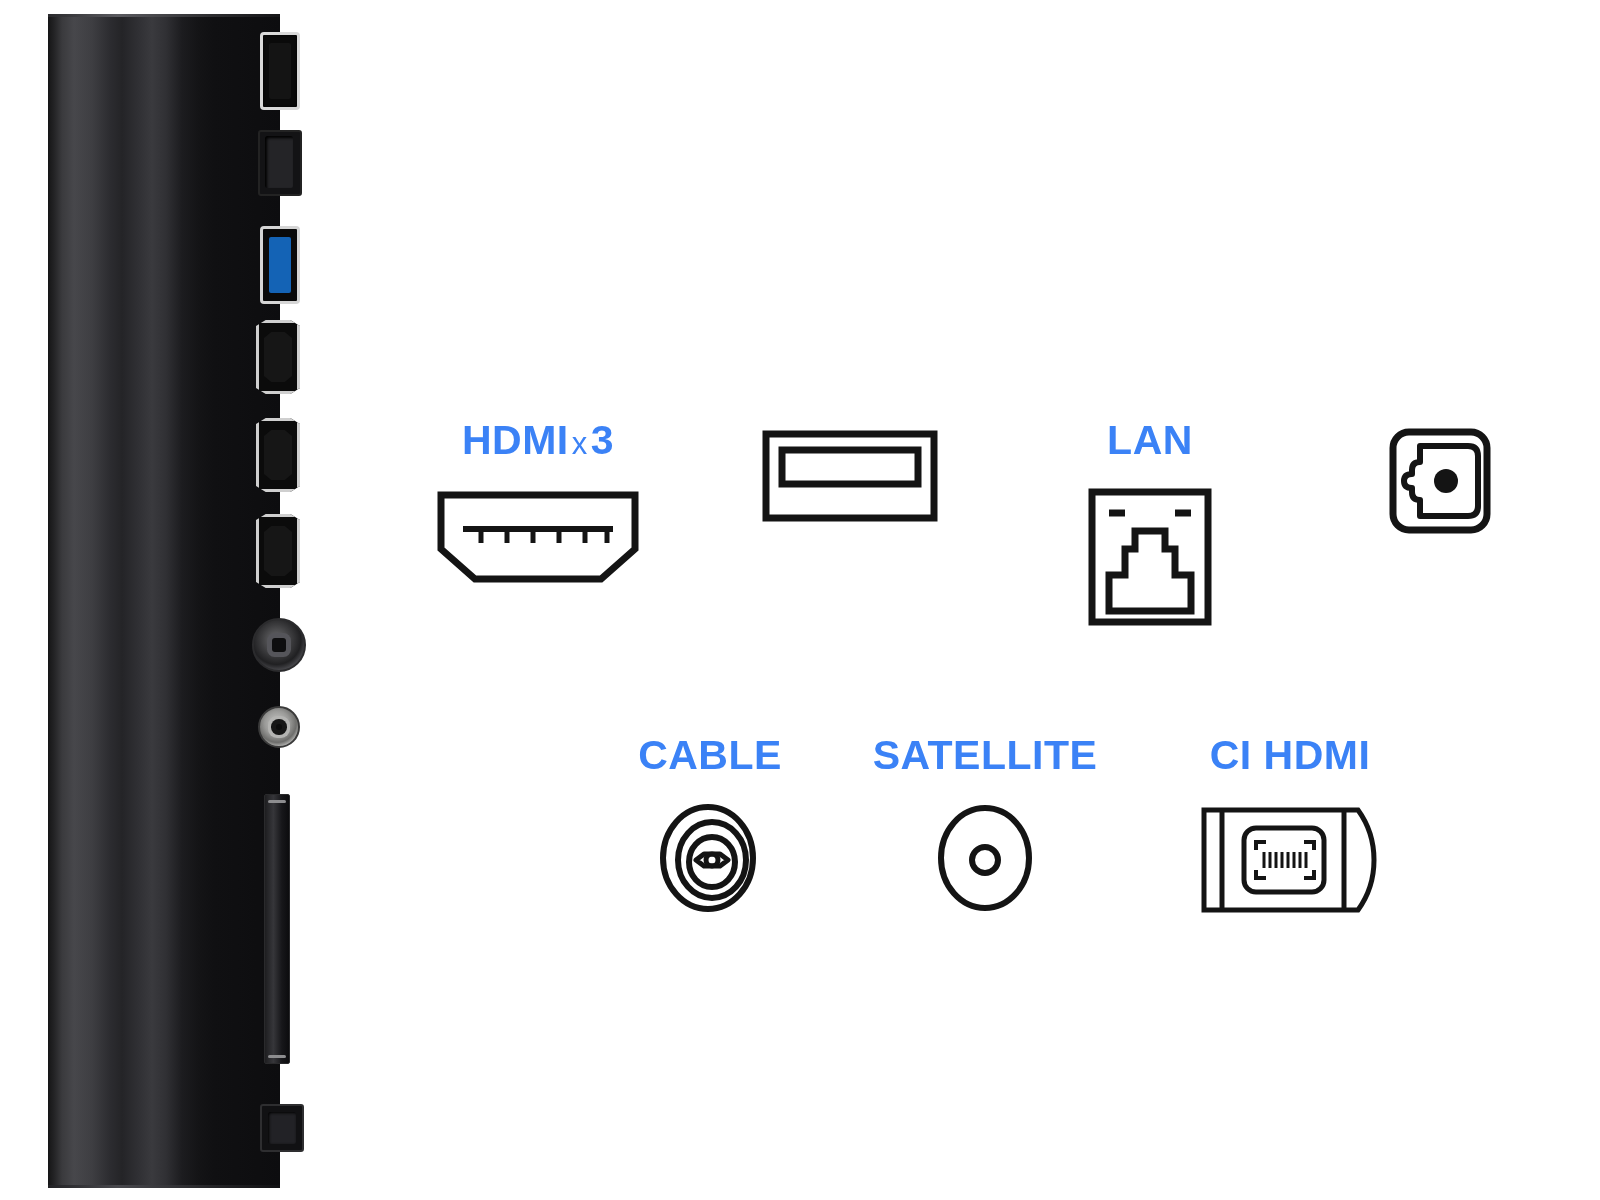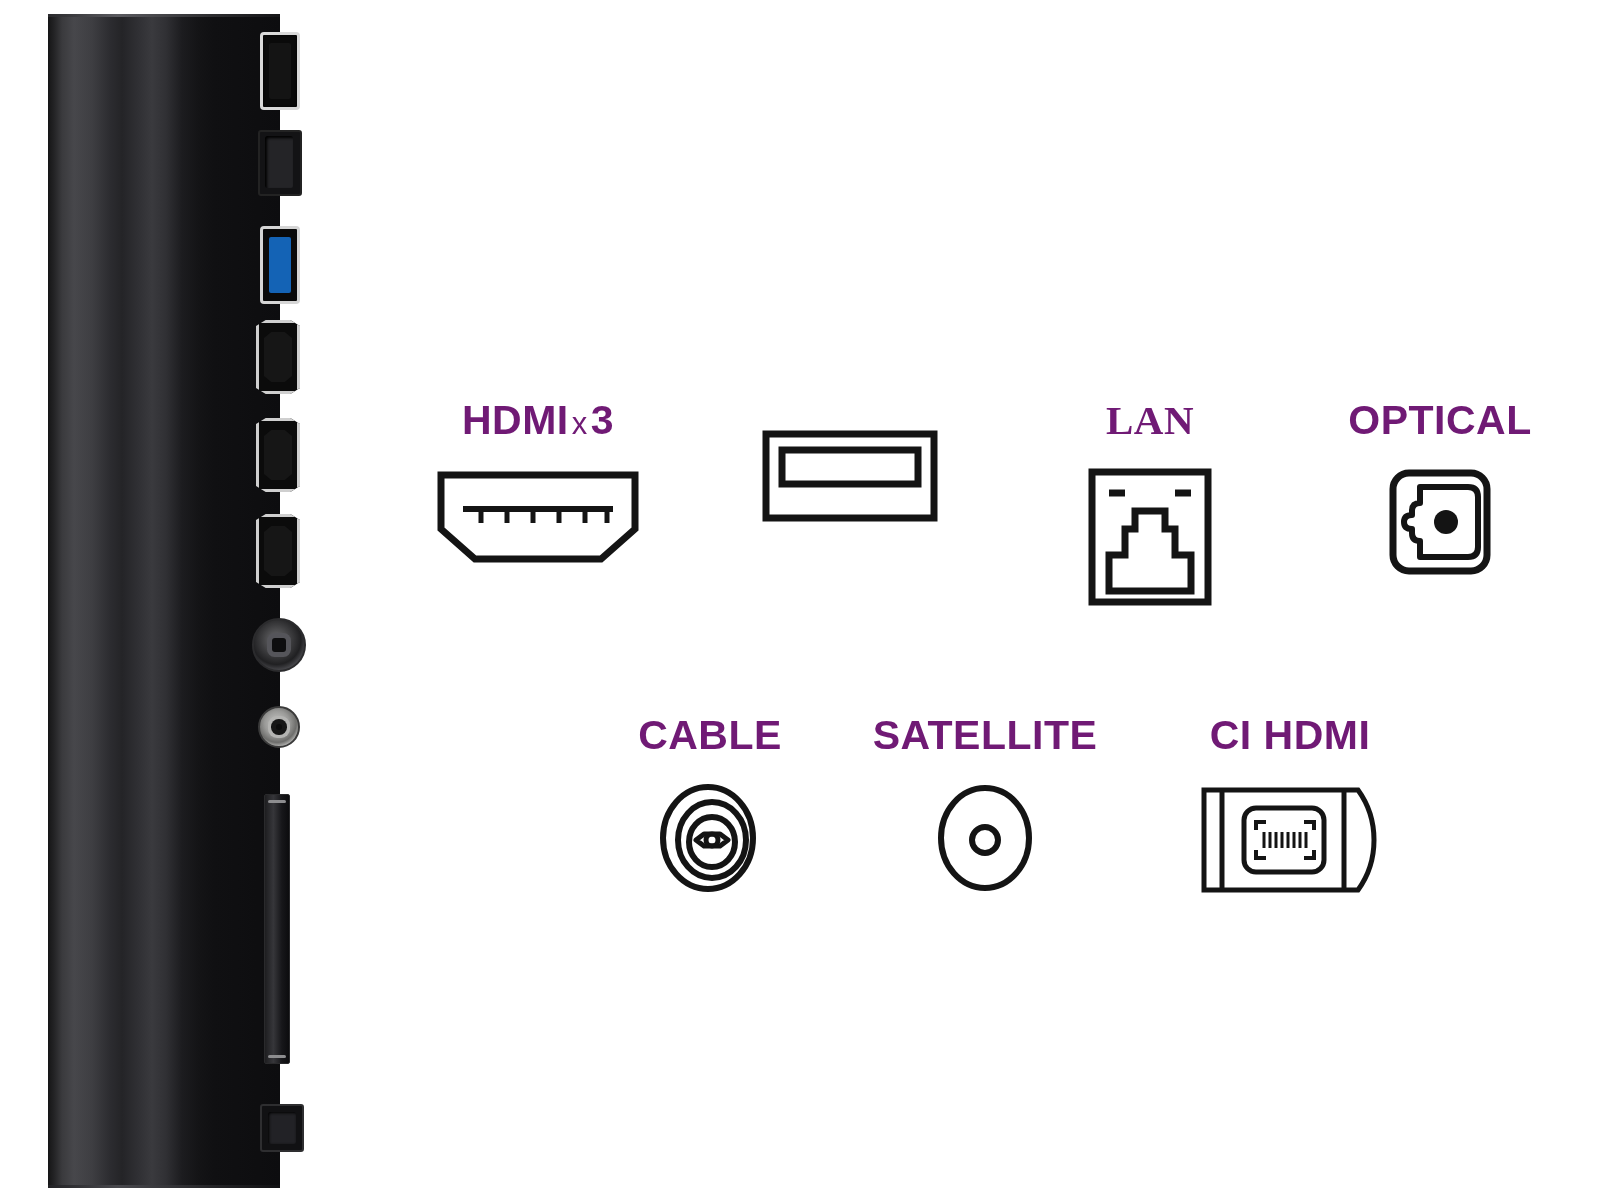--- a/index.html
+++ b/index.html
@@ -199,44 +199,45 @@
     height: 1200px;
   }
   .icon-cell {
     position: absolute;
     text-align: center;
   }
   .cell-label {
     font-size: 41px;
     font-weight: bold;
     letter-spacing: 0.5px;
-    color: #701a75;
+    color: #3b82f6;
     line-height: 1;
     white-space: nowrap;
+    margin-top: 20px;
   }
   .cell-label .mult {
     font-size: 31px;
     font-weight: normal;
     padding: 0 3px;
   }
   .cell-label .count {
     font-size: 41px;
     font-weight: bold;
   }
   .cell-art {
     margin-top: 26px;
     display: flex;
     justify-content: center;
     align-items: flex-start;
   }
 
   
   #cell-hdmi     { left: 28px;  top: 400px; width: 260px; }
   #cell-usb      { left: 340px; top: 400px; width: 260px; }
-  #cell-lan      { left: 650px; top: 400px; width: 240px; font-family: Liberation Serif, serif; }
+  #cell-lan      { left: 650px; top: 400px; width: 240px; }
   #cell-optical  { left: 925px; top: 400px; width: 270px; }
   
   #cell-cable    { left: 200px; top: 715px; width: 260px; }
   #cell-satellite{ left: 455px; top: 715px; width: 300px; }
   #cell-cislot   { left: 760px; top: 715px; width: 300px; }
 </style>
 </head>
 <body>
 
 <div id="tv-photo">
@@ -320,23 +321,20 @@
       <svg width="126" height="140" viewBox="0 0 126 140">
         <rect x="5" y="5" width="116" height="130" fill="none" stroke="#141414" stroke-width="7"></rect>
         <path d="M22 88 H38 V62 H48 V44 H78 V62 H88 V88 H104 V124 H22 Z" fill="none" stroke="#141414" stroke-width="7" stroke-linejoin="miter"></path>
         <line x1="22" y1="26" x2="38" y2="26" stroke="#141414" stroke-width="7"></line>
         <line x1="88" y1="26" x2="104" y2="26" stroke="#141414" stroke-width="7"></line>
       </svg>
     </div>
   </div>
 
   <div class="icon-cell" id="cell-optical">
-    <div class="cell-label">
-      <span>OPTICAL</span>
-    </div>
     <div class="cell-art">
       <svg width="104" height="110" viewBox="0 0 104 110">
         <rect x="5" y="6" width="94" height="98" rx="16" ry="16" fill="none" stroke="#141414" stroke-width="7"></rect>
         <path d="M32 20 H80 Q90 20 90 30 V80 Q90 90 80 90 H32 V74 Q24 74 24 66 V62 Q16 62 16 55 Q16 48 24 48 V44 Q24 36 32 36 Z" fill="none" stroke="#141414" stroke-width="6" stroke-linejoin="round"></path>
         <circle cx="58" cy="55" r="12" fill="#141414"></circle>
       </svg>
     </div>
   </div>
 
   <div class="icon-cell" id="cell-cable">

